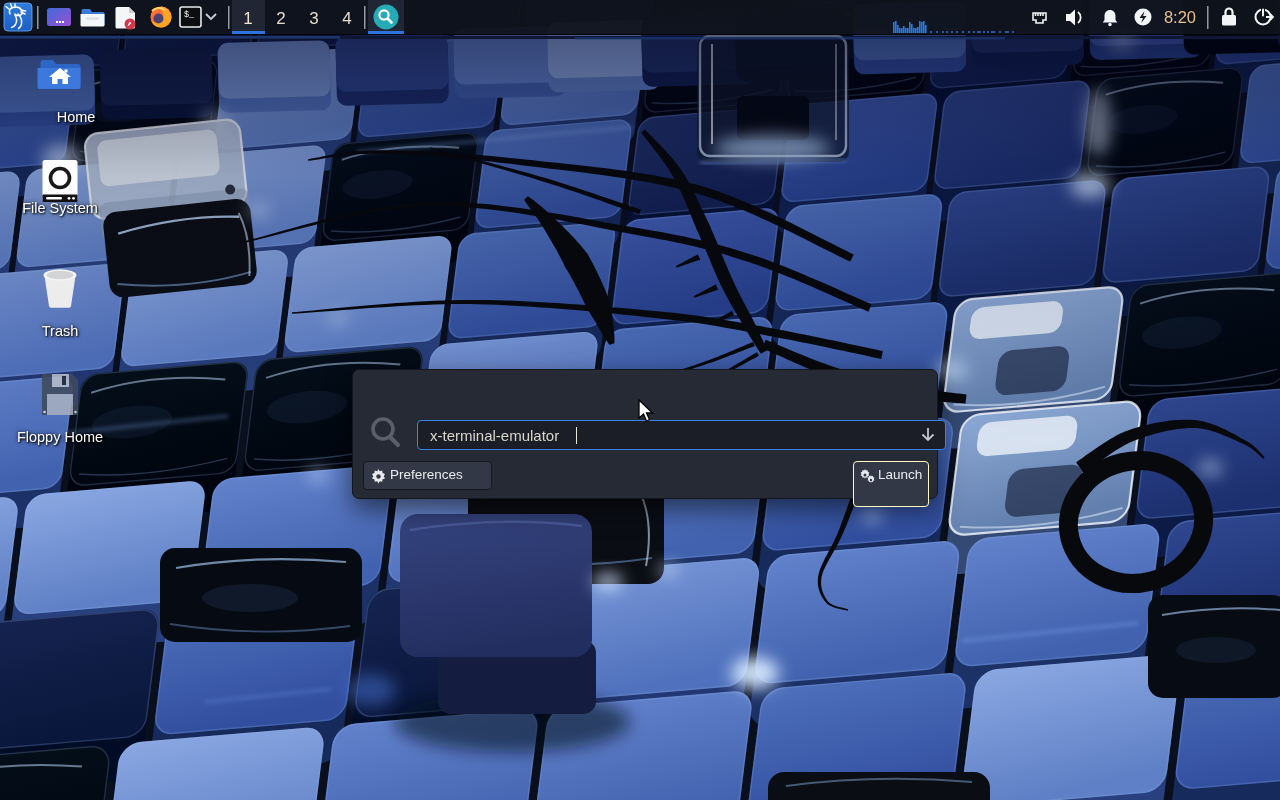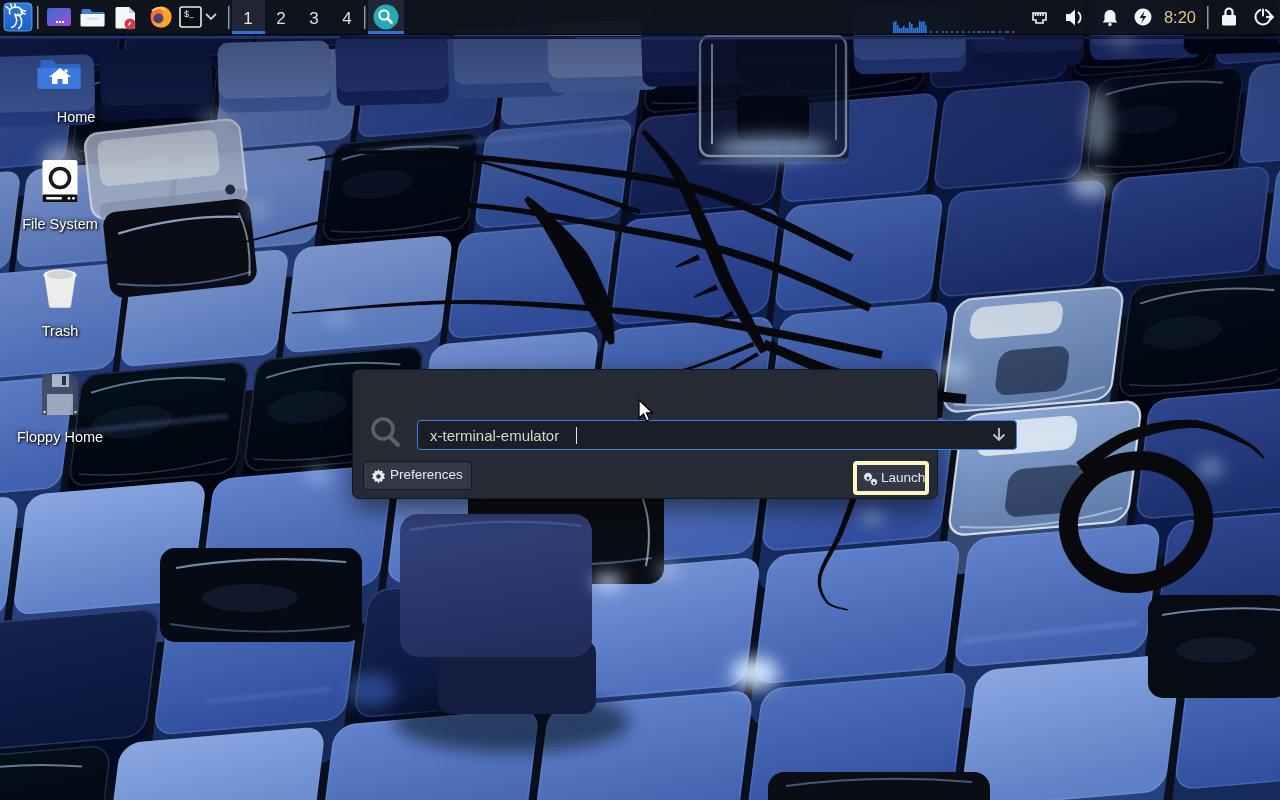--- a/index.html
+++ b/index.html
@@ -642,44 +642,44 @@
 <g opacity="0.88">
 <path d="M42 374 h30 l6,6 v35 h-36 z" fill="#3f4a5e"></path>
 <rect x="52" y="374" width="17" height="13" fill="#c3cad8" opacity="0.9"></rect>
 <rect x="62" y="376" width="4" height="9" fill="#232a38"></rect>
 <rect x="47" y="394" width="26" height="21" fill="#b9c2d2" opacity="0.85"></rect>
 <circle cx="44.5" cy="412" r="1.3" fill="#dde"></circle>
       <circle cx="75.5" cy="412" r="1.3" fill="#dde"></circle>
 </g>
 </svg>
 <div class="lab" style="left:0px;top:109px;padding-left:16px;">Home</div>
-<div class="lab" style="left:0px;top:216px;">File System</div>
+<div class="lab" style="left:0px;top:200px;">File System</div>
 <div class="lab" style="left:0px;top:323px;">Trash</div>
 <div class="lab" style="left:0px;top:429px;">Floppy Home</div>
 
 <div style="position:absolute;left:352px;top:369px;width:586px;height:130px;background:#262a34;border-radius:7px;border:1px solid #14161d;box-shadow:0 10px 26px rgba(0,0,0,0.55);box-sizing:border-box;">
   <svg width="40" height="40" viewBox="0 0 40 40" style="position:absolute;left:12px;top:43px">
     <circle cx="18" cy="16" r="10" fill="none" stroke="#596069" stroke-width="3.6"></circle>
     <path d="M25 24 l8 8" stroke="#596069" stroke-width="4" stroke-linecap="round"></path>
   </svg>
-  <div style="position:absolute;left:64px;top:50px;width:600px;height:30px;background:#1b1e26;border:1.5px solid #3b82e8;border-radius:4px;box-sizing:border-box;">
+  <div style="position:absolute;left:64px;top:50px;width:529px;height:30px;background:#1b1e26;border:1.5px solid #3b82e8;border-radius:4px;box-sizing:border-box;">
     <div style="position:absolute;left:12px;top:5.5px;font-size:15px;color:#d9d5c9;letter-spacing:0px;">x-terminal-emulator</div>
     <div style="position:absolute;left:158px;top:6px;width:1.4px;height:17px;background:#e8e6dc;"></div>
     <svg width="16" height="16" viewBox="0 0 16 16" style="position:absolute;right:9px;top:6px">
       <path d="M8 1 v12 m-5.5 -5.5 l5.5 5.5 l5.5 -5.5" stroke="#c2c6cd" stroke-width="1.8" fill="none"></path>
     </svg>
   </div>
-  <div style="position:absolute;left:10px;top:91px;width:109px;height:29px;background:#323845;border:1px solid #15181f;border-radius:4px;box-sizing:border-box;">
+  <div style="position:absolute;left:10px;top:91px;width:129px;height:29px;background:#323845;border:1px solid #15181f;border-radius:4px;box-sizing:border-box;">
     <svg width="15" height="15" viewBox="0 0 15 15" style="position:absolute;left:7px;top:6.5px">
       <path d="M7.5 0 l1.2 2.2 2.5 -0.6 0.4 2.5 2.4 0.9 -1.3 2.2 1.3 2.2 -2.4 0.9 -0.4 2.5 -2.5 -0.6 -1.2 2.2 -1.2 -2.2 -2.5 0.6 -0.4 -2.5 -2.4 -0.9 1.3 -2.2 -1.3 -2.2 2.4 -0.9 0.4 -2.5 2.5 0.6 z" fill="#e8eaed"></path>
       <circle cx="7.5" cy="7.5" r="2.2" fill="#323845"></circle>
     </svg>
     <div style="position:absolute;left:26px;top:5px;font-size:13.5px;color:#e8eaed;">Preferences</div>
   </div>
-  <div style="position:absolute;left:500px;top:91px;width:76px;height:34px;background:#323845;border:4px solid #fef9c3;border-radius:4px;box-sizing:border-box;">
+  <div style="position:absolute;left:500px;top:91px;width:76px;height:46px;background:#323845;border:1px solid #fef9c3;border-radius:4px;box-sizing:border-box;">
     <svg width="16" height="16" viewBox="0 0 16 16" style="position:absolute;left:6px;top:6px">
       <path d="M5 1 l0.8 1.5 1.7 -0.4 0.3 1.7 1.6 0.6 -0.9 1.5 0.9 1.5 -1.6 0.6 -0.3 1.7 -1.7 -0.4 -0.8 1.5 -0.8 -1.5 -1.7 0.4 -0.3 -1.7 -1.6 -0.6 0.9 -1.5 -0.9 -1.5 1.6 -0.6 0.3 -1.7 1.7 0.4 z" fill="#e8eaed"></path>
       <circle cx="5" cy="7" r="1.5" fill="#323845"></circle>
       <path d="M11 7 l0.6 1.2 1.4 -0.3 0.2 1.4 1.3 0.5 -0.7 1.2 0.7 1.2 -1.3 0.5 -0.2 1.4 -1.4 -0.3 -0.6 1.2 -0.6 -1.2 -1.4 0.3 -0.2 -1.4 -1.3 -0.5 0.7 -1.2 -0.7 -1.2 1.3 -0.5 0.2 -1.4 1.4 0.3 z" fill="#e8eaed"></path>
       <circle cx="11" cy="12" r="1.2" fill="#323845"></circle>
     </svg>
     <div style="position:absolute;left:24px;top:5px;font-size:13.5px;color:#e8eaed;">Launch</div>
   </div>
 </div>
 <svg width="22" height="26" viewBox="0 0 22 26" style="position:absolute;left:637px;top:399px">

